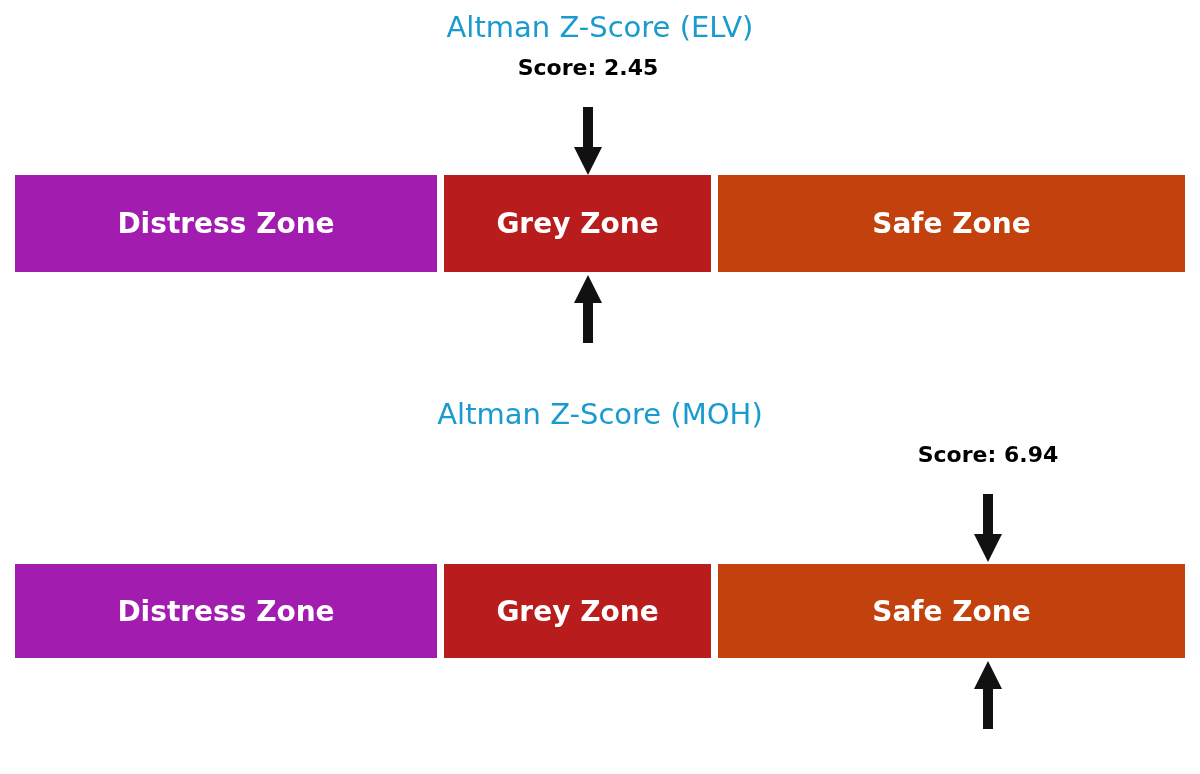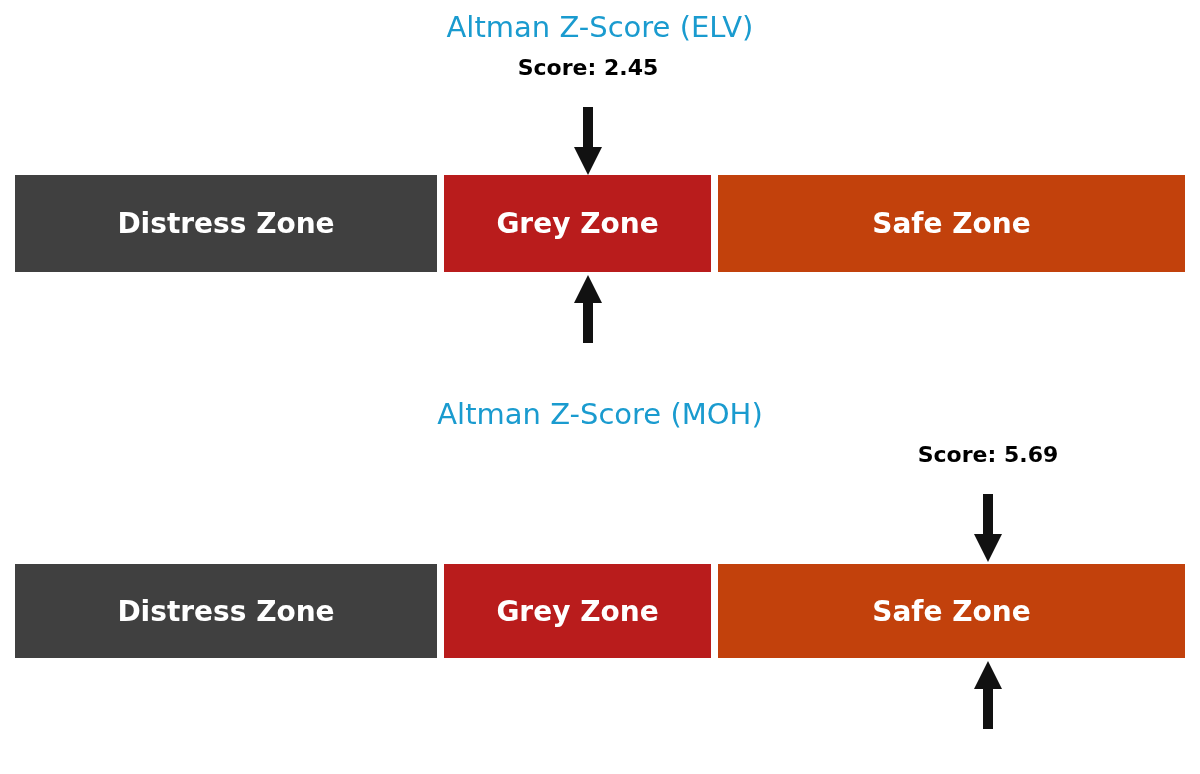--- a/index.html
+++ b/index.html
@@ -60,21 +60,21 @@
   .c2 .zone-bar { top: 564px; height: 94px; }
 
   .zone {
     position: absolute;
     top: 0;
     height: 100%;
     display: flex;
     align-items: center;
     justify-content: center;
   }
-  .zone-distress { left: 15px;  width: 422px; background: #404040; }
+  .zone-distress { left: 15px;  width: 422px; background: #a21caf; }
   .zone-grey     { left: 444px; width: 267px; background: #b91c1c; }
   .zone-safe     { left: 718px; width: 467px; background: #c2410c; }
 
   .zone-label {
     color: #ffffff;
     font-size: 28px;
     font-weight: 700;
     white-space: nowrap;
   }
 </style>
@@ -111,21 +111,21 @@
       <svg viewBox="0 0 30 68" xmlns="http://www.w3.org/2000/svg">
         <polygon points="15,0 1,28 29,28" fill="#111111"></polygon>
         <rect x="10" y="26" width="10" height="42" fill="#111111"></rect>
       </svg>
     </div>
   </section>
 
   <section class="chart c2">
     <div class="chart-title">Altman Z-Score (MOH)</div>
 
-    <div class="score-label">Score: 5.69</div>
+    <div class="score-label">Score: 6.94</div>
 
     <div class="arrow arrow-down">
       <svg viewBox="0 0 30 68" xmlns="http://www.w3.org/2000/svg">
         <rect x="10" y="0" width="10" height="42" fill="#111111"></rect>
         <polygon points="1,40 29,40 15,68" fill="#111111"></polygon>
       </svg>
     </div>
 
     <div class="zone-bar">
       <div class="zone zone-distress">

